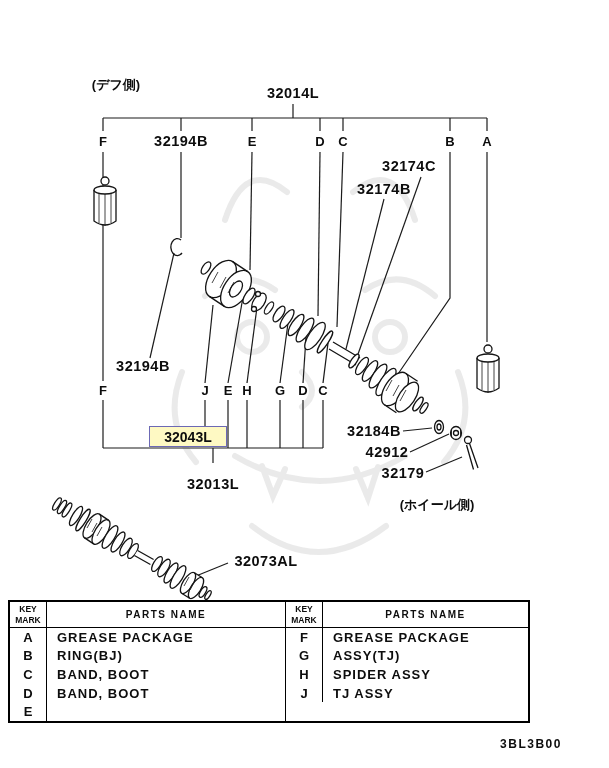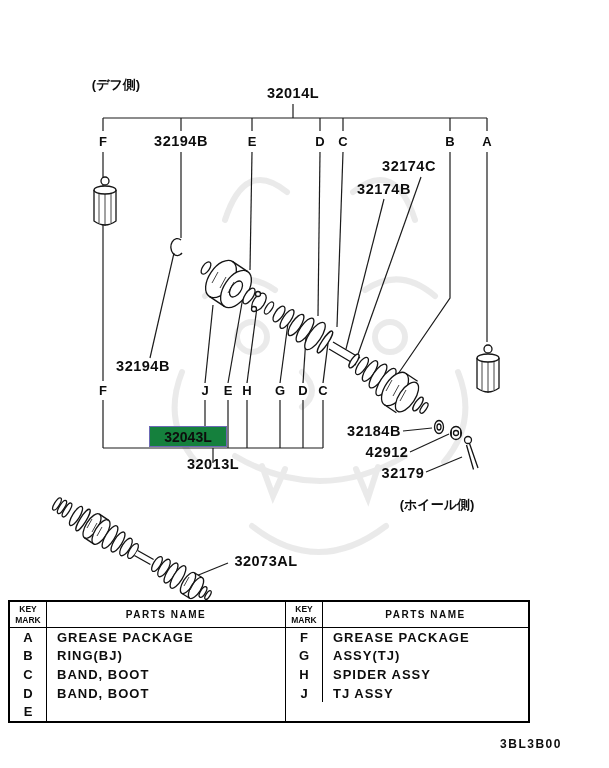--- a/index.html
+++ b/index.html
@@ -228,22 +228,22 @@
     <div class="lbl" style="left:143px;top:318px">32194B</div>
 
     <div class="lbl key" style="left:103px;top:343px">F</div>
     <div class="lbl key" style="left:205px;top:343px">J</div>
     <div class="lbl key" style="left:228px;top:343px">E</div>
     <div class="lbl key" style="left:247px;top:343px">H</div>
     <div class="lbl key" style="left:280px;top:343px">G</div>
     <div class="lbl key" style="left:303px;top:343px">D</div>
     <div class="lbl key" style="left:323px;top:343px">C</div>
 
-    <div class="hl" style="background: #15803d;">32043L</div>
-    <div class="lbl" style="left:213px;top:416px">32013L</div>
+    <div class="hl" style="background: #fef9c3;">32043L</div>
+    <div class="lbl" style="left:213px;top:436px">32013L</div>
 
     <div class="lbl" style="left:374px;top:383px">32184B</div>
     <div class="lbl" style="left:387px;top:404px">42912</div>
     <div class="lbl" style="left:403px;top:425px">32179</div>
 
     <div class="lbl jp" style="left:437px;top:456px">(ホイール側)</div>
     <div class="lbl" style="left:266px;top:513px">32073AL</div>
   </div>
 
   <div class="ptable">

